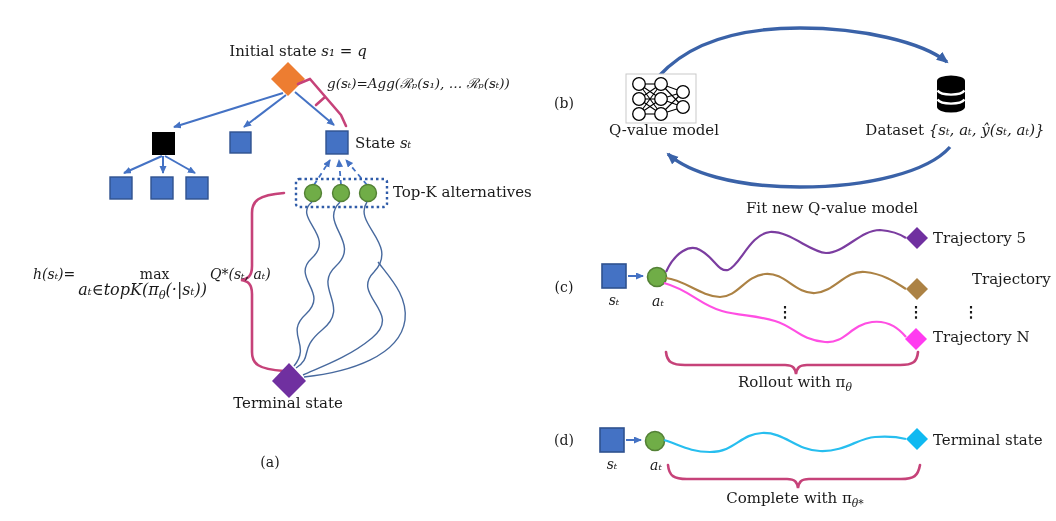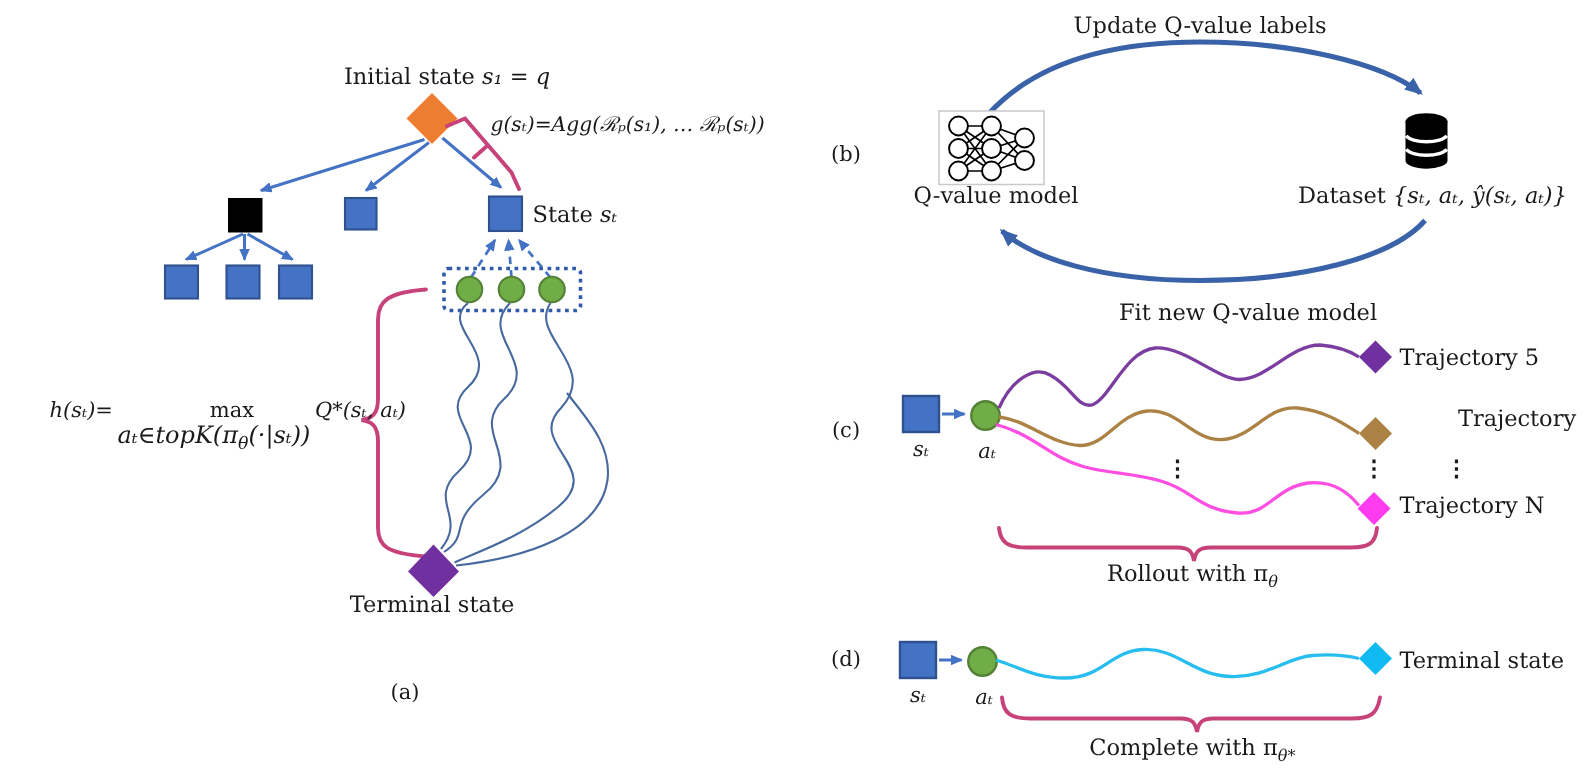--- a/index.html
+++ b/index.html
@@ -137,34 +137,34 @@
 
     <path d="M668,465 C669,476 674,479 687,479 L787,479 C795,479 797,482 798,488 C799,482 801,479 809,479 L901,479 C914,479 918,476 920,465" stroke="#C64279" stroke-width="2.6" fill="none" stroke-linecap="round"></path>
   </svg>
 
   <div class="lbl ctr" style="left:298px;top:43px;"><span>Initial state </span><span class="math">s₁ = q</span></div>
 
   <div class="lbl math fsm" style="left:327px;top:76px;">g(sₜ)=Agg(ℛₚ(s₁), … ℛₚ(sₜ))</div>
 
   <div class="lbl" style="left:355px;top:135px;"><span>State </span><span class="math">sₜ</span></div>
 
+  <div class="lbl" style="left:393px;top:184px;">Top-K alternatives</div>
 
   <div class="hform">
     <span>h(sₜ)=</span>
     <span class="hstack">
       <span class="hmax">max</span>
       <span class="hsub"><span>aₜ∈topK(π</span><sub>θ</sub><span>(·|sₜ))</span></span>
     </span>
     <span>Q*(sₜ, aₜ)</span>
   </div>
 
   <div class="lbl ctr" style="left:288px;top:395px;">Terminal state</div>
   <div class="lbl ctr tag" style="left:270px;top:454px;">(a)</div>
 
-  <div class="lbl ctr" style="left:800px;top:9px;">Update Q-value labels</div>
   <div class="lbl ctr tag" style="left:564px;top:95px;">(b)</div>
   <div class="lbl ctr" style="left:664px;top:122px;">Q-value model</div>
   <div class="lbl ctr" style="left:955px;top:122px;"><span>Dataset </span><span class="math">{sₜ, aₜ, ŷ(sₜ, aₜ)}</span></div>
   <div class="lbl ctr" style="left:832px;top:200px;">Fit new Q-value model</div>
 
   <div class="lbl ctr tag" style="left:564px;top:279px;">(c)</div>
   <div class="lbl ctr math" style="left:614px;top:292px;font-size:14px;">sₜ</div>
   <div class="lbl ctr math" style="left:658px;top:293px;font-size:14px;">aₜ</div>
   <div class="lbl" style="left:933px;top:230px;">Trajectory 5</div>
   <div class="lbl" style="left:933px;top:271px;margin-left:39px;">Trajectory 2</div>

